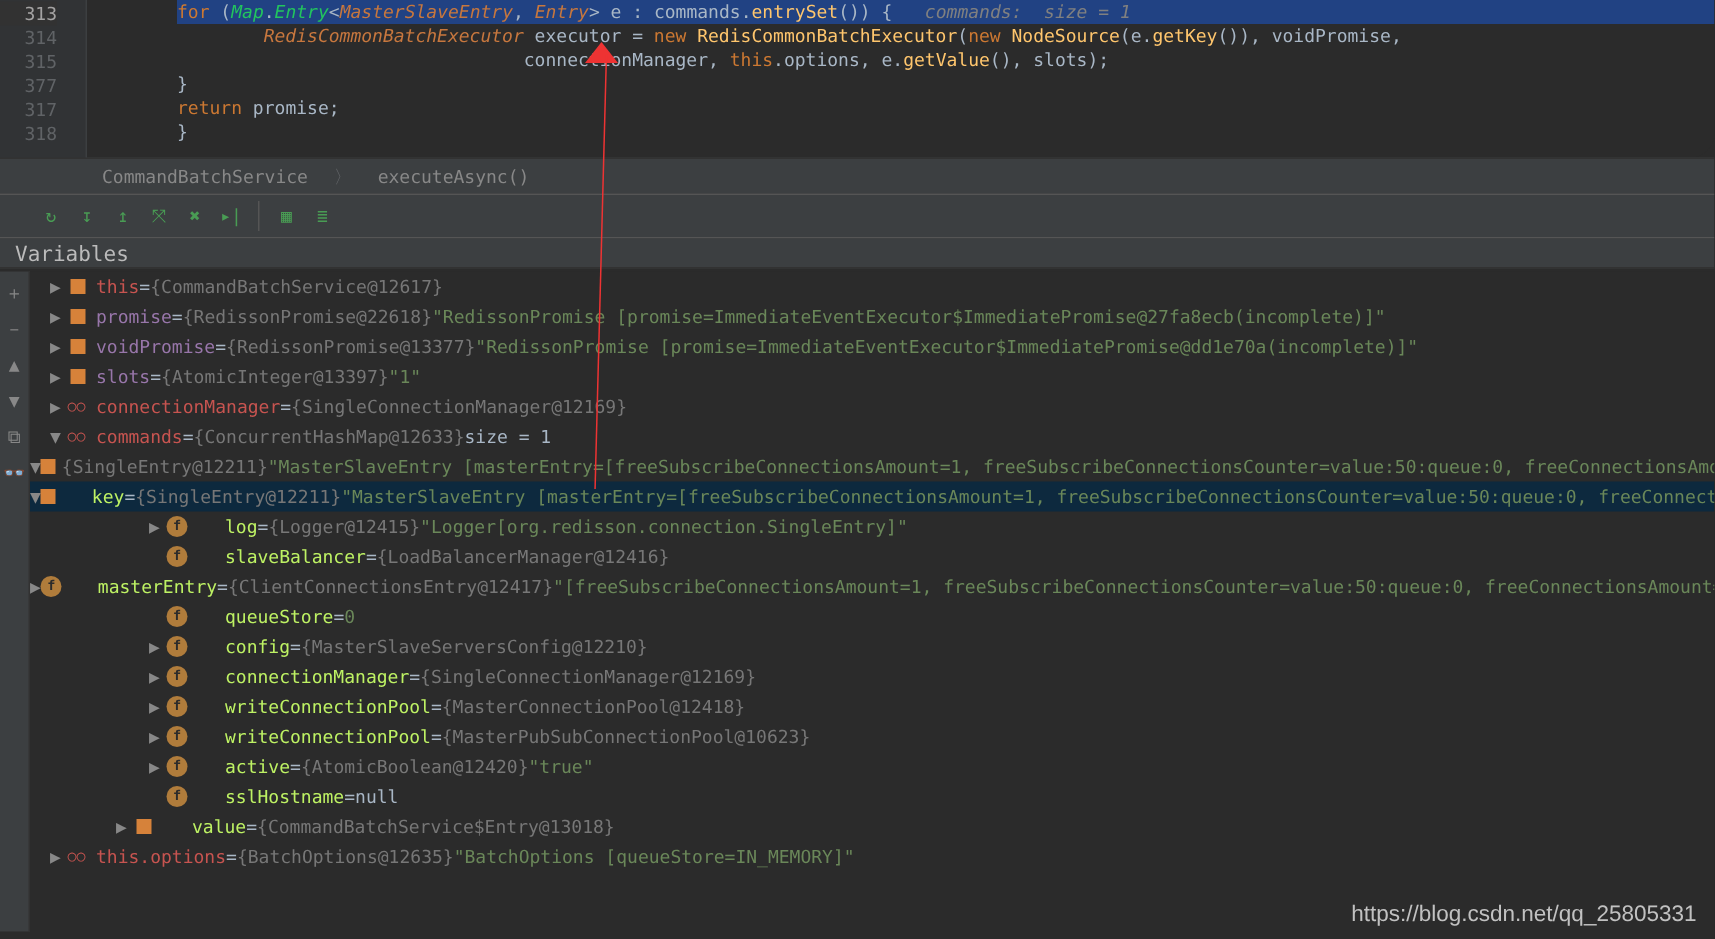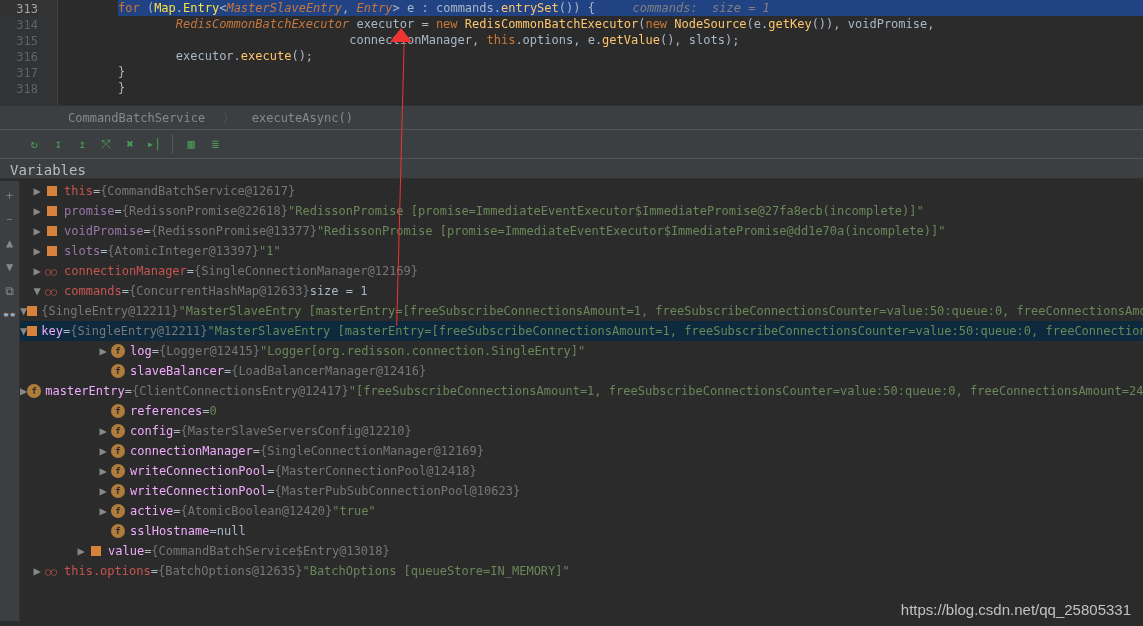--- a/index.html
+++ b/index.html
@@ -7,24 +7,24 @@
   
   .code-area { display:flex; height:105px; background:#2b2b2b;border-radius:16px; }
   .gutter { width:46px; background:#313335; color:#606366; text-align:right; padding-right:8px; line-height:16px; padding-top:1px; }
   .gutter div { height:16px; }
   .active-line-num { background:#323232; color:#a4a3a3; }
   .bpcol { width:12px; background:#313335; border-right:1px solid #3c3f41; }
   .code { flex:1; position:relative; line-height:16px; padding-left:60px; }
   .code-line { height:16px; white-space:pre; }
   .hl-line { background:#214283; }
   .kw { color:#cc7832; }
-  .typ { color:#fde047; }
+  .typ { color:#22c55e; font-style:italic; }
   .id  { color:#a9b7c6; }
   .mth { color:#ffc66d; }
-  .cmt { color:#808080; font-style:italic;margin-left:16px; }
+  .cmt { color:#808080; font-style:italic; }
   .pun { color:#a9b7c6; }
   .ital { font-style:italic; color:#c7773e;}
   
   .breadcrumbs { height:24px; background:#3c3f41; color:#888; padding:4px 68px; font-size:12px; border-top:1px solid #323232; }
   .breadcrumbs span { display:inline-block; }
   .crumb-sep { margin:0 10px; color:#606366; }
   
   .dbg-toolbar { height:30px; border-top:1px solid #555; border-bottom:1px solid #555; background:#3c3f41; display:flex; align-items:center; padding-left:22px; }
   .dbg-toolbar .tb-btn { width:24px; height:24px; display:flex; align-items:center; justify-content:center; color:#499c54; }
   .tb-sep { width:1px; height:20px; background:#555; margin:0 6px; }
@@ -36,53 +36,53 @@
   .side-rail { position:absolute; left:0; top:181px; width:20px; height:440px; background:#3c3f41; border-right:1px solid #323232; }
   .side-btn { width:18px; height:20px; margin:4px auto; color:#888; display:flex; align-items:center; justify-content:center; }
   .vars-body { position:absolute; left:20px; top:181px; right:0; bottom:0; overflow:hidden; background:#2b2b2b; }
   .row { height:20px; display:flex; align-items:center; white-space:nowrap; }
   .row.selected { background:#0d293e; }
   .arrow { width:14px; color:#888; text-align:center; display:inline-block; }
   .icon { width:16px; display:inline-flex; align-items:center; justify-content:center; margin-right:4px; }
   .ind { display:inline-block; }
   .name-p  { color:#9876aa; }
   .name-o  { color:#c75450; }
-  .name-f  { color:#f0abfc; }
+  .name-f  { color:#bef264;margin-left:20px; }
   .val-g   { color:#777; }
   .val-s   { color:#6a8759; }
   .eq { color:#a9b7c6; }
   .oo { color:#c75450; font-size:10px; margin-right:2px;}
   
   .red-arrow { position:absolute; left:386px; top:36px; width:30px; height:290px; pointer-events:none; z-index:20;}
   .red-arrow-line { position:absolute; left:14px; top:0; width:0; height:100%; border-left:1.5px solid #e33; transform:rotate(1.5deg);}
   .red-arrow-head { position:absolute; left:4px; top:-8px; width:0; height:0; border-left:11px solid transparent; border-right:11px solid transparent; border-bottom:14px solid #e33; }
   .watermark { position:absolute; right:12px; bottom:8px; color:#dcdcdc; font-size:15px; opacity:0.85; font-family:Arial,sans-serif; }
   .field-badge { width:14px; height:14px; border-radius:50%; background:#b07c3b; color:#2b2b2b; font-size:9px; font-weight:bold; display:inline-flex; align-items:center; justify-content:center; }
   .prim-badge { width:10px; height:10px; background:#d6823a; }
 </style>
 </head>
 <body>
 
 <div class="code-area">
   <div class="gutter" id="gutter">
       <div class="active-line-num">313</div>
       <div>314</div>
       <div>315</div>
-      <div>316</div>
+      <div>377</div>
       <div>317</div>
       <div>318</div>
       <div></div>
     </div>
   <div class="bpcol"></div>
   <div class="code" id="code">
       <div class="code-line hl-line"><span class="kw">for </span><span class="pun">(</span><span class="typ">Map</span><span class="pun">.</span><span class="typ">Entry</span><span class="pun">&lt;</span><span class="ital">MasterSlaveEntry</span><span class="pun">, </span><span class="ital">Entry</span><span class="pun">&gt; </span><span class="id">e : </span><span class="id">commands</span><span class="pun">.</span><span class="mth">entrySet</span><span class="pun">()) {   </span><span class="cmt">commands:  size = 1</span></div>
       <div class="code-line"><span class="id">        </span><span class="ital">RedisCommonBatchExecutor</span><span class="id"> executor </span><span class="pun">= </span><span class="kw">new </span><span class="mth">RedisCommonBatchExecutor</span><span class="pun">(</span><span class="kw">new </span><span class="mth">NodeSource</span><span class="pun">(</span><span class="id">e</span><span class="pun">.</span><span class="mth">getKey</span><span class="pun">()), </span><span class="id">voidPromise</span><span class="pun">,</span></div>
       <div class="code-line"><span class="id">                                </span><span class="id">connectionManager</span><span class="pun">, </span><span class="kw">this</span><span class="pun">.</span><span class="id">options</span><span class="pun">, </span><span class="id">e</span><span class="pun">.</span><span class="mth">getValue</span><span class="pun">(), </span><span class="id">slots</span><span class="pun">);</span></div>
-      <div class="code-line"><span class="id">        executor</span><span class="pun">.</span><span class="mth">execute</span><span class="pun">();</span></div>
       <div class="code-line"><span class="pun">}</span></div>
+      <div class="code-line"><span class="kw">return </span><span class="id">promise</span><span class="pun">;</span></div>
       <div class="code-line"><span class="pun">}</span></div>
     </div>
 </div>
 
 <div class="breadcrumbs">
   <span>CommandBatchService</span>
   <span class="crumb-sep">〉</span>
   <span>executeAsync()</span>
 </div>
 
@@ -227,21 +227,21 @@
       <span class="eq"> = </span>
       <span class="val-g">{ClientConnectionsEntry@12417} </span>
       <span class="val-s">"[freeSubscribeConnectionsAmount=1, freeSubscribeConnectionsCounter=value:50:queue:0, freeConnectionsAmount=24, freeCon</span>
     </div>
     <div class="row">
       <span class="ind" style="width: 76px;"></span>
       <span class="arrow"></span>
       <span class="icon">
         <span class="field-badge">f</span>
       </span>
-      <span class="name-f">references</span>
+      <span class="name-f">queueStore</span>
       <span class="eq"> = </span>
       <span class="val-s">0</span>
     </div>
     <div class="row">
       <span class="ind" style="width: 76px;"></span>
       <span class="arrow">▶</span>
       <span class="icon">
         <span class="field-badge">f</span>
       </span>
       <span class="name-f">config</span>

